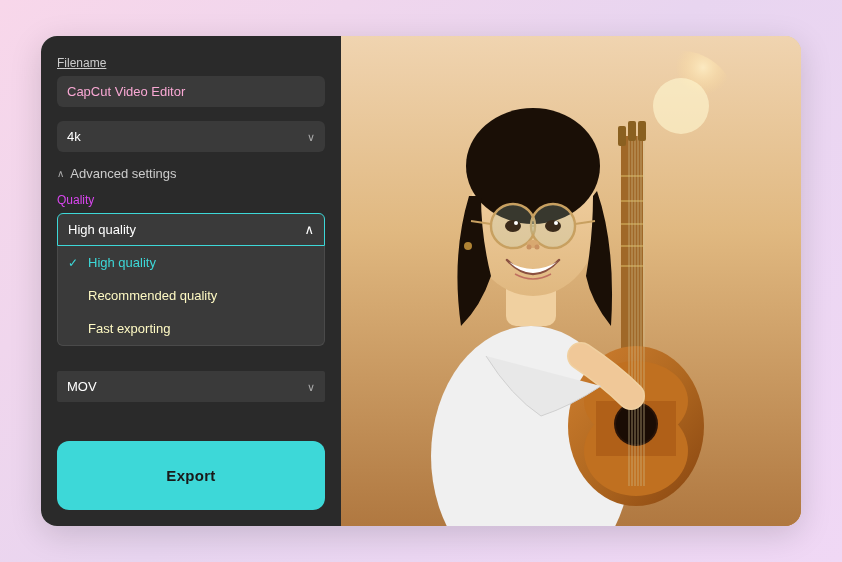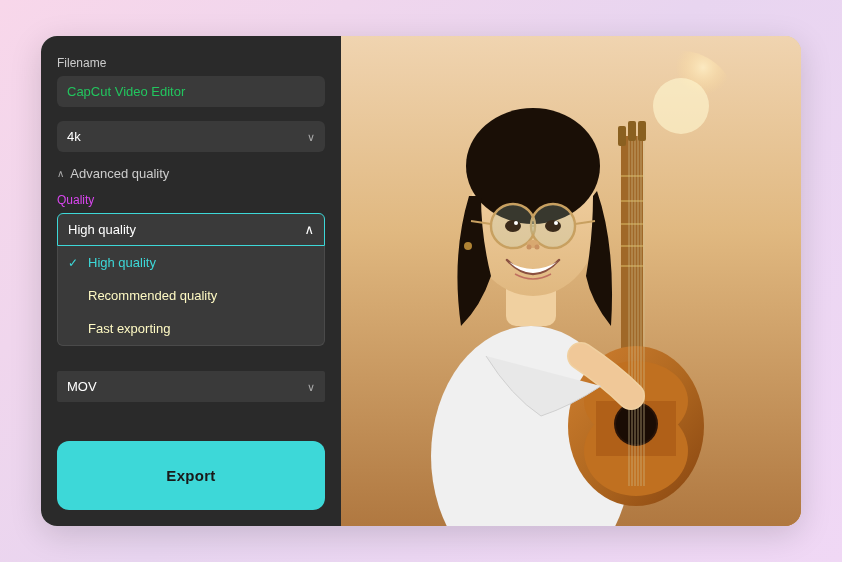--- a/index.html
+++ b/index.html
@@ -32,27 +32,28 @@
       display: flex;
       flex-direction: column;
       padding: 20px 16px 16px;
       flex-shrink: 0;
     }
 
     .section-label {
       color: #cccccc;
       font-size: 12px;
       margin-bottom: 6px;
+      text-decoration: underline;
     }
 
     .filename-input {
       background: #3a3a3a;
       border: none;
       border-radius: 6px;
-      color: #22c55e;
+      color: #f9a8d4;
       font-size: 13px;
       padding: 8px 10px;
       width: 100%;
       margin-bottom: 14px;
       outline: none;
     }
 
     .select-wrapper {
       position: relative;
       margin-bottom: 14px;
@@ -233,21 +234,21 @@
         <option>720p</option>
         <option>1080p</option>
         <option>2k</option>
         <option selected="">4k</option>
       </select>
       <span class="select-arrow">∨</span>
     </div>
 
     <div class="advanced-settings-toggle">
       <span class="chevron-up">∧</span>
-      <span>Advanced quality</span>
+      <span>Advanced settings</span>
     </div>
 
     <div class="quality-label">Quality</div>
 
     <div class="quality-dropdown-container">
 
       <div class="quality-dropdown-header">
         <span>High quality</span>
         <span>∧</span>
       </div>

